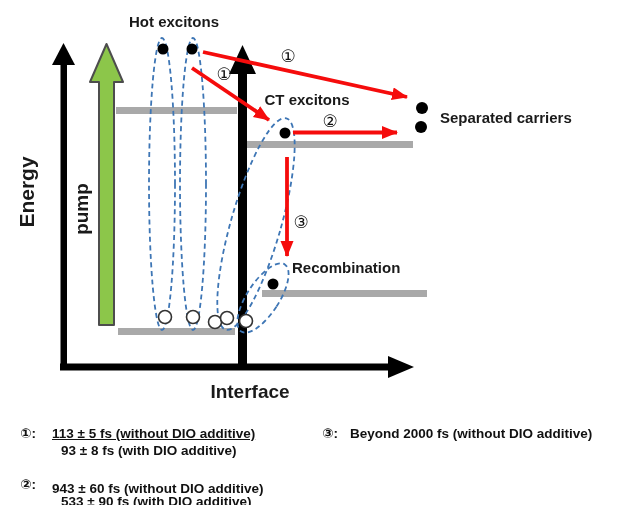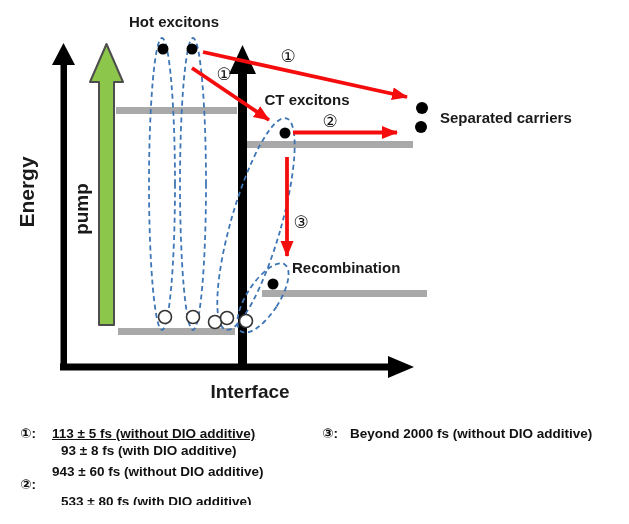--- a/index.html
+++ b/index.html
@@ -18,21 +18,21 @@
   .exciton{fill:none;stroke-width:1.8;stroke-dasharray:5 3.5;}
   .redline{fill:none;stroke-width:3.8;}
   .hole{fill:#ffffff;stroke:#333333;stroke-width:1.6;}
   .dot{fill:#000000;}
   
   .legend-line{
     position:absolute;font-size:13.5px;font-weight:bold;color:#111;
     white-space:nowrap;line-height:17px;
   }
   .p1{left:20px;top:425px;}  .t1a{left:52px;top:425px;text-decoration:underline;}  .t1b{left:61px;top:442px;}
-  .p2{left:20px;top:476px;}  .t2a{left:52px;top:463px;}  .t2b{left:61px;top:493px;}
+  .p2{left:20px;top:476px;}  .t2a{left:52px;top:480px;}  .t2b{left:61px;top:493px;}
   .p3{left:322px;top:425px;} .t3a{left:350px;top:425px;} .t3b{left:354px;top:442px;}
 </style>
 </head>
 <body>
 
 <div class="stage">
 
   <svg width="629" height="405" viewBox="0 0 629 405">
     <defs>
       <marker id="redhead" markerUnits="userSpaceOnUse" markerWidth="20" markerHeight="16" refX="15" refY="6.5" orient="auto">
@@ -90,18 +90,18 @@
     <text x="330" y="127" text-anchor="middle" class="marker-num">②</text>
     <text x="301" y="228" text-anchor="middle" class="marker-num">③</text>
   </svg>
 
   <div class="legend-line p1">①:</div>
   <div class="legend-line t1a">113 ± 5 fs (without DIO additive)</div>
   <div class="legend-line t1b">93 ± 8 fs (with DIO additive)</div>
 
   <div class="legend-line p2">②:</div>
   <div class="legend-line t2a">943 ± 60 fs (without DIO additive)</div>
-  <div class="legend-line t2b">533 ± 80 fs (with DIO additive)</div>
+  <div class="legend-line t2b">533 ± 90 fs (with DIO additive)</div>
 
   <div class="legend-line p3">③:</div>
   <div class="legend-line t3a">Beyond 2000 fs (without DIO additive)</div>
 
 </div>
 
 </body></html>

